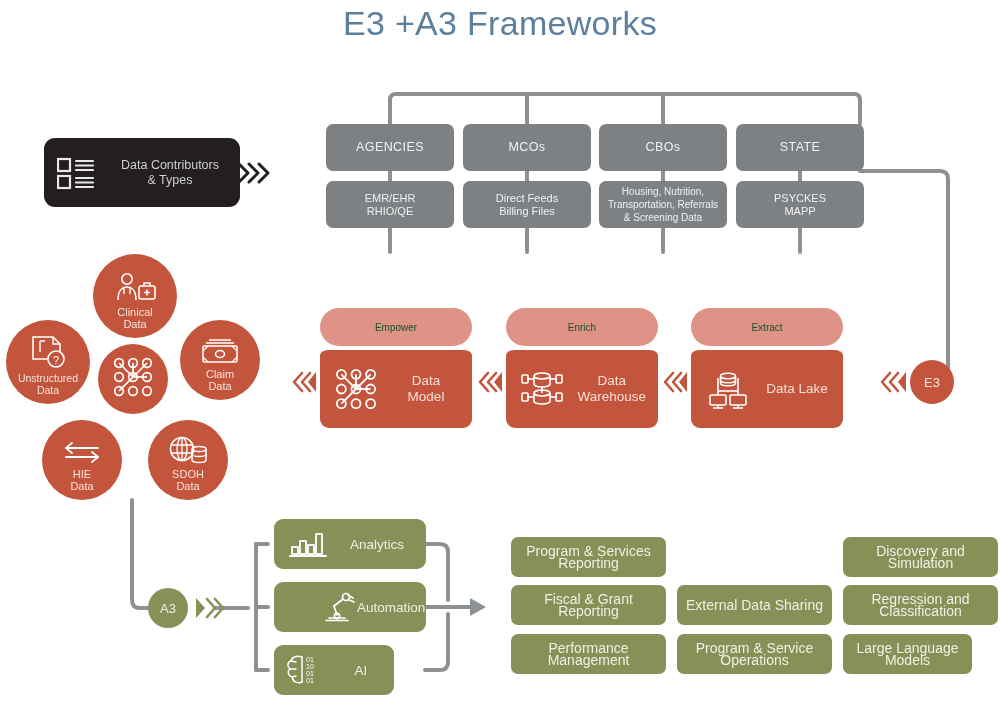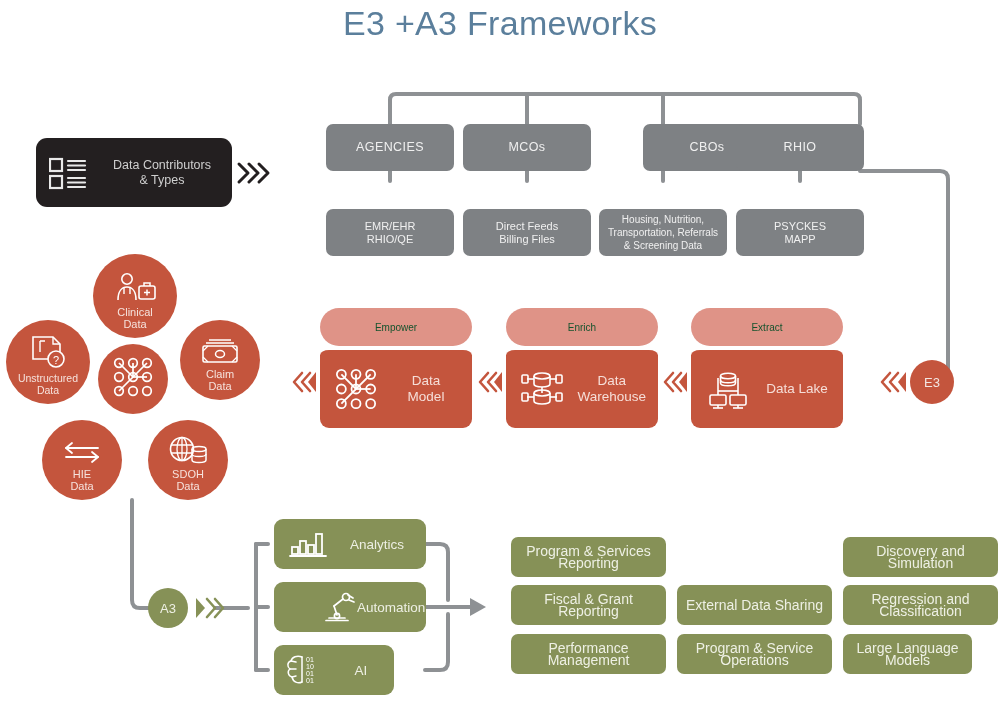--- a/index.html
+++ b/index.html
@@ -25,21 +25,21 @@
     color: #5b7f9c;
     letter-spacing: 0.3px;
     font-family: "Liberation Sans", sans-serif;
   }
 
   
   #connectors { left: 0; top: 0; width: 1000px; height: 708px; }
 
   
   #contributors-box {
-    left: 36px; top: 138px; width: 196px; height: 69px;
+    left: 44px; top: 138px; width: 196px; height: 69px;
     background: #231f20;
     border-radius: 11px;
     display: flex; align-items: center;
   }
   #contributors-icon { width: 66px; display: flex; justify-content: center; align-items: center; }
   #contributors-label {
     flex: 1; text-align: center; color: #cfcfcf;
     font-size: 12.5px; line-height: 15px; padding-right: 10px;
     white-space: pre-line;
   }
@@ -48,21 +48,21 @@
   .gray-box {
     background: #7e8184;
     border-radius: 7px;
     color: #f0f0f0;
     display: flex; align-items: center; justify-content: center;
     text-align: center;
     line-height: 13px;
     white-space: pre-line;
   }
   .gray-head { height: 47px; font-size: 12.5px; letter-spacing: .4px; }
-  .gray-sub  { height: 47px; font-size: 11px; margin-top: 28px; }
+  .gray-sub  { height: 47px; font-size: 11px; }
 
   
   .petal {
     background: #c4553d;
     border-radius: 50%;
     color: #f6e2dc;
     display: flex; flex-direction: column;
     align-items: center; justify-content: flex-end;
     text-align: center;
     font-size: 11px; line-height: 12px;
@@ -194,26 +194,26 @@
   </div>
 
   <div class="abs gray-box gray-head" style="left:326px;top:124px;width:128px;">AGENCIES</div>
   <div class="abs gray-box gray-sub" style="left:326px;top:181px;width:128px;">EMR/EHR
 RHIO/QE</div>
 
   <div class="abs gray-box gray-head" style="left:463px;top:124px;width:128px;">MCOs</div>
   <div class="abs gray-box gray-sub" style="left:463px;top:181px;width:128px;">Direct Feeds
 Billing Files</div>
 
-  <div class="abs gray-box gray-head" style="left:599px;top:124px;width:128px;margin-left:44px;">CBOs</div>
+  <div class="abs gray-box gray-head" style="left:599px;top:124px;width:128px;">CBOs</div>
   <div class="abs gray-box gray-sub" style="left:599px;top:181px;width:128px;font-size:10px;">Housing, Nutrition,
 Transportation, Referrals
 &amp; Screening Data</div>
 
-  <div class="abs gray-box gray-head" style="left:736px;top:124px;width:128px;">RHIO</div>
+  <div class="abs gray-box gray-head" style="left:736px;top:124px;width:128px;">STATE</div>
   <div class="abs gray-box gray-sub" style="left:736px;top:181px;width:128px;">PSYCKES
 MAPP</div>
 
   <div class="abs petal" style="left:93px;top:254px;width:84px;height:84px;">
     <span class="ic">
       <svg width="44" height="30" viewBox="0 0 44 30">
         <circle cx="14" cy="6" r="5.2" fill="none" stroke="#fff" stroke-width="1.6"></circle>
         <path d="M5,27 C5,18 9,14 14,14 C19,14 23,18 23,27" fill="none" stroke="#fff" stroke-width="1.6"></path>
         <path d="M11,14 L11,21 M17,14 L17,21" stroke="#fff" stroke-width="1.4" fill="none"></path>
         <rect x="26" y="13" width="16" height="13" rx="2" fill="none" stroke="#fff" stroke-width="1.6"></rect>

